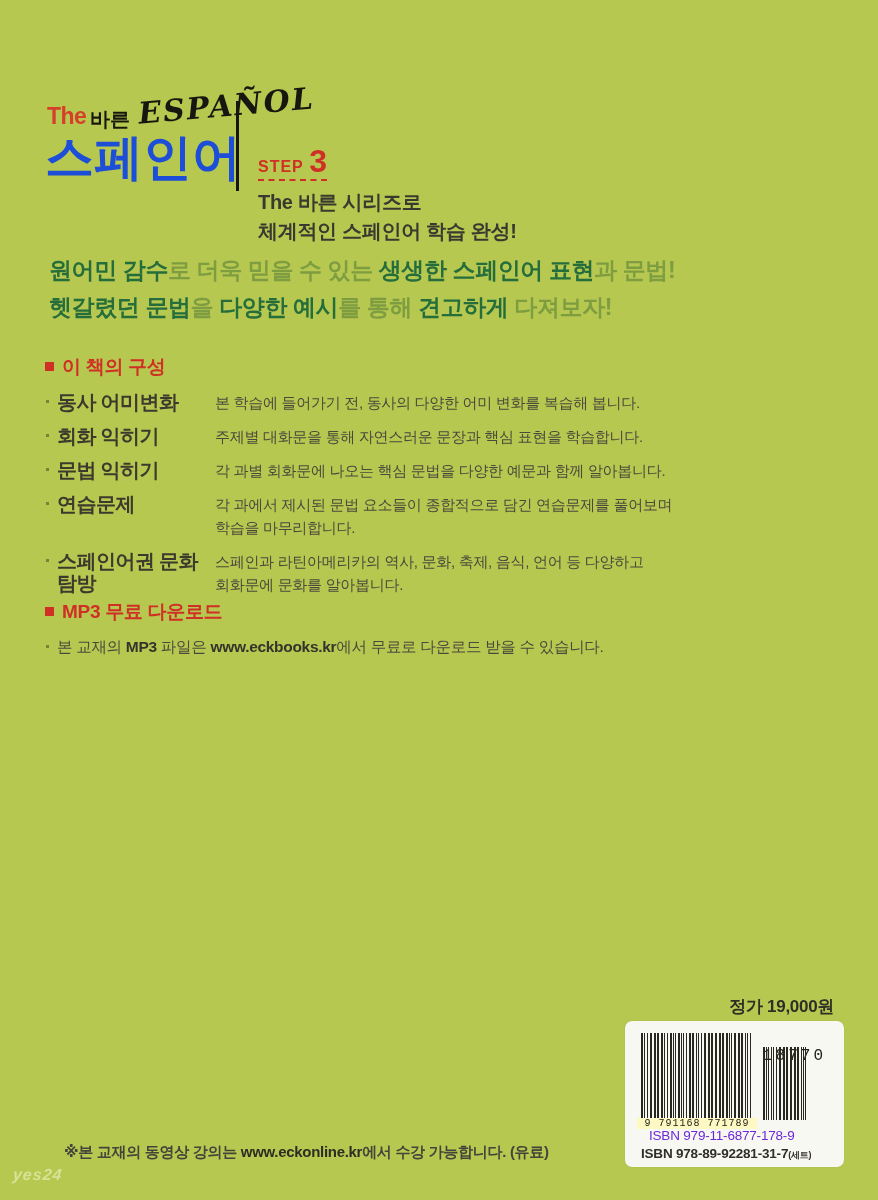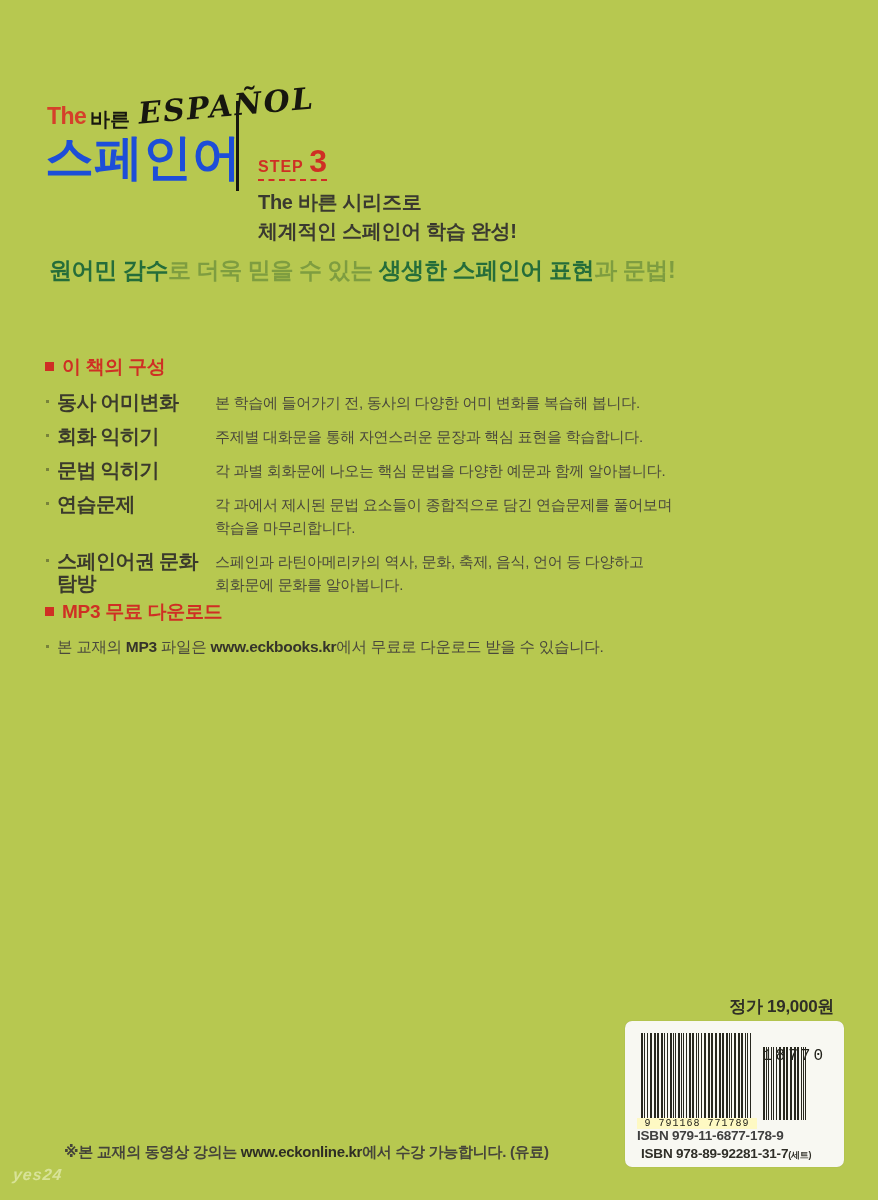--- a/index.html
+++ b/index.html
@@ -61,21 +61,21 @@
   .code-digits{
     position:absolute;left:12px;top:97px;width:120px;
     font-family:"Liberation Mono","DejaVu Sans Mono",monospace;
     font-size:10px;color:#22221b;letter-spacing:1px;background:#fef9c3;text-align:center;
   }
   .addon-digits{
     position:absolute;left:138px;top:14px;width:54px;
     font-family:"Liberation Mono","DejaVu Sans Mono",monospace;
     font-size:16px;color:#22221b;letter-spacing:3px;text-align:center;margin-top:12px;
   }
-  .isbn1{position:absolute;left:12px;top:107px;font-size:13.5px;font-weight:700;color:#404040;letter-spacing:-0.2px;}
+  .isbn1{position:absolute;left:24px;top:107px;font-size:13.5px;font-weight:400;color:#6d28d9;letter-spacing:-0.2px;}
   .isbn2{position:absolute;left:16px;top:125px;font-size:13.5px;font-weight:600;color:#2f2e27;letter-spacing:-0.2px;}
   .isbn2 .suffix{font-size:9px;}
   
   .footnote{position:absolute;left:64px;top:1141px;font-size:15px;line-height:21px;color:#45443a;letter-spacing:-0.3px;}
   .footnote .sn{font-weight:600;color:#45443a;}
   .footnote .sb{font-weight:800;color:#2e2d24;}
   .watermark{
     position:absolute;left:13px;top:1166px;
     font-size:16px;font-weight:bold;font-style:italic;
     color:rgba(220,230,160,0.9);transform:skewX(-6deg);letter-spacing:1px;
@@ -99,20 +99,21 @@
       </span>
       <div class="tagline">
         <div>The 바른 시리즈로</div>
         <div>체계적인 스페인어 학습 완성!</div>
       </div>
     </div>
   </div>
 
   <div class="headline">
     <div><span class="sb">원어민 감수</span><span class="sn">로 더욱 믿을 수 있는 </span><span class="sb">생생한 스페인어 표현</span><span class="sn">과 문법!</span></div>
+    <div><span class="sb">헷갈렸던 문법</span><span class="sn">을 </span><span class="sb">다양한 예시</span><span class="sn">를 통해 </span><span class="sb">견고하게</span><span class="sn"> 다져보자!</span></div>
   </div>
 
   <div class="section sec-composition">
     <div class="sec-title">
       <span class="sq"></span><span>이 책의 구성</span>
     </div>
     <div class="comp-list">
         <div class="comp-row">
           <div class="comp-term">동사 어미변화</div>
           <div class="comp-desc">본 학습에 들어가기 전, 동사의 다양한 어미 변화를 복습해 봅니다.</div>

